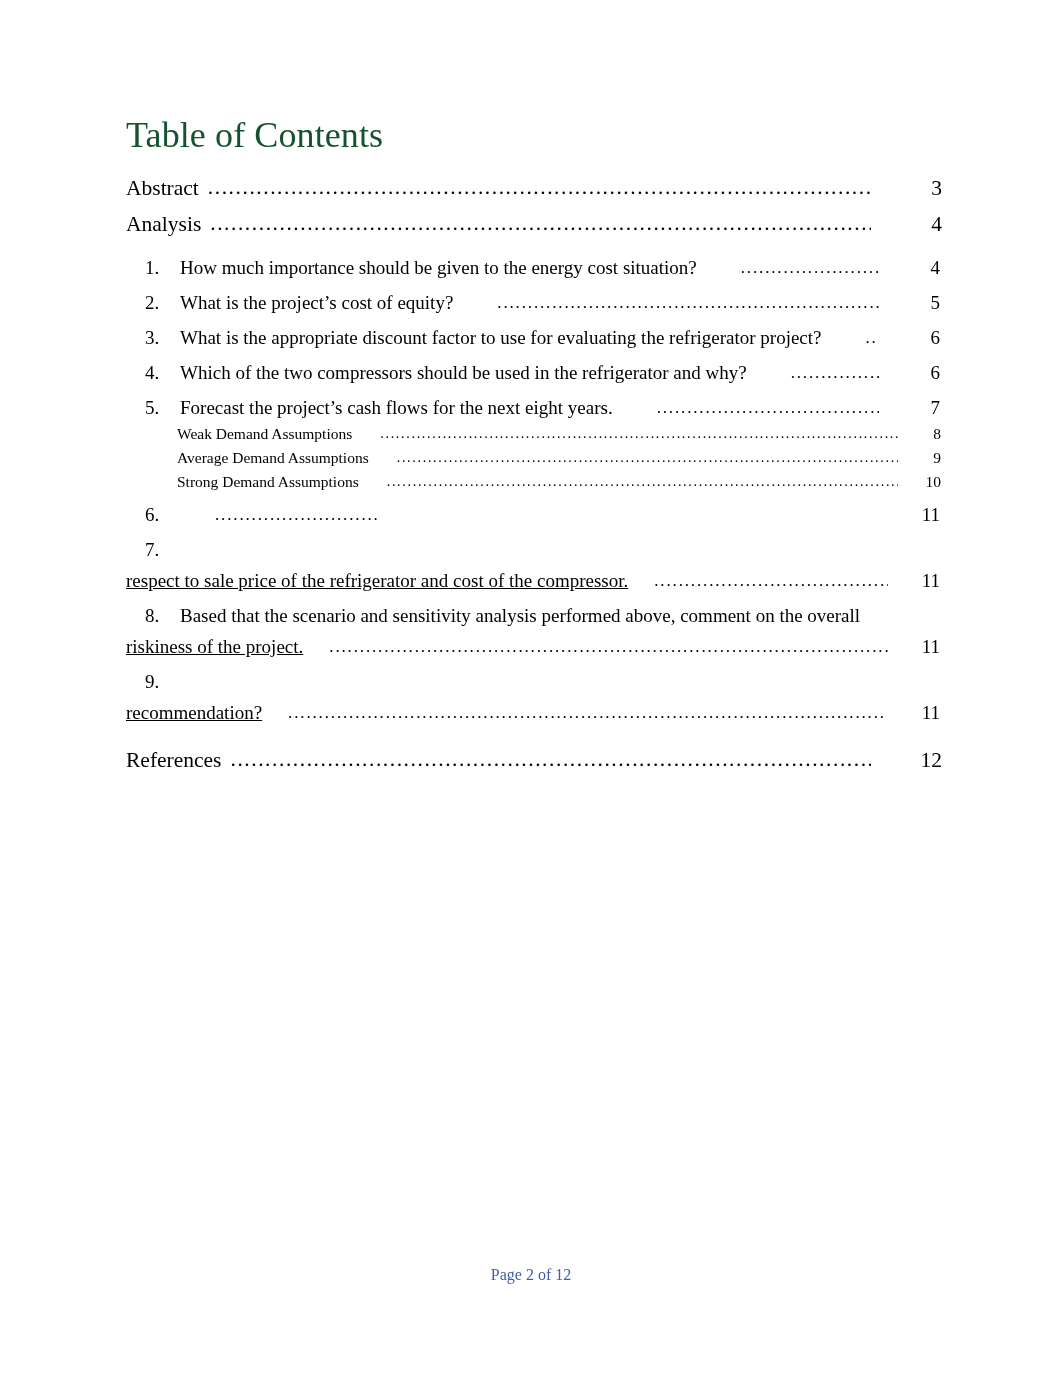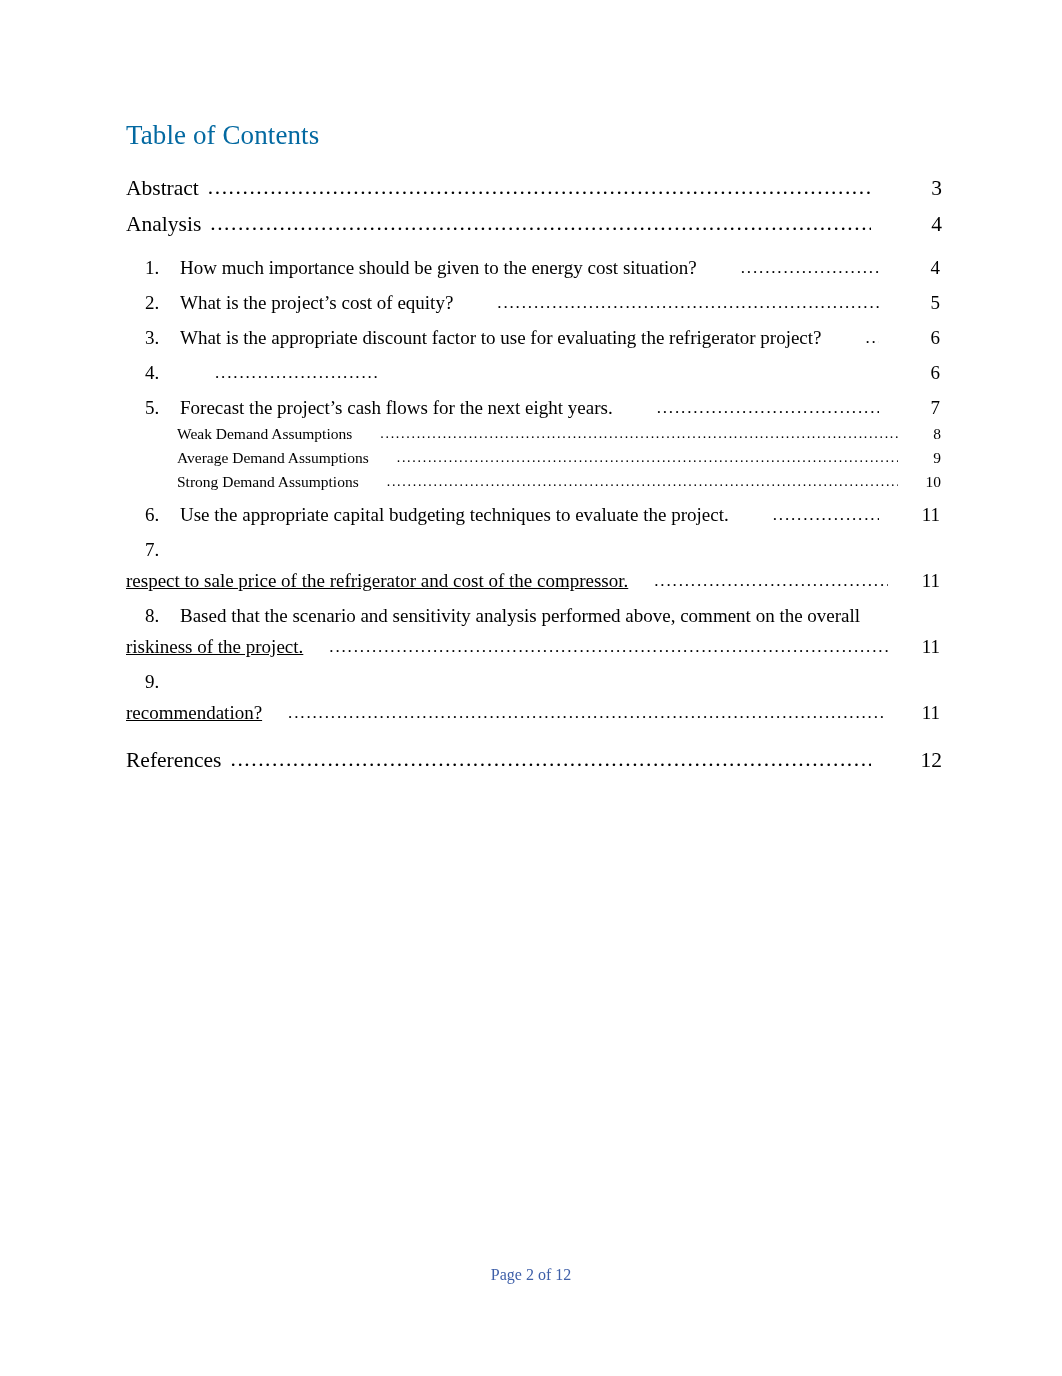--- a/index.html
+++ b/index.html
@@ -26,23 +26,23 @@
 
   .content {
     position: absolute;
     left: 126px;
     top: 118px;
     width: 816px;
   }
 
   
   .toc-title {
-    font-size: 27px;
+    font-size: 36px;
     line-height: 34px;
-    color: #0369a1;
+    color: #14532d;
     font-weight: normal;
     margin: 0 0 18px 0;
     letter-spacing: 0.1px;
   }
 
   
   .toc-entry {
     display: block;
     position: relative;
     margin: 0;
@@ -219,20 +219,21 @@
         <span class="toc-label">What is the appropriate discount factor to use for evaluating the refrigerator project?</span>
         <span class="toc-gap"></span>
         <span class="toc-dots">........</span>
         <span class="toc-page">6</span>
       </div>
     </div>
 
     <div class="toc-entry lvl2">
       <div class="toc-line">
         <span class="toc-num-col">4.</span>
+        <span class="toc-label">Which of the two compressors should be used in the refrigerator and why?</span>
         <span class="toc-gap"></span>
         <span class="toc-dots">...........................</span>
         <span class="toc-page">6</span>
       </div>
     </div>
 
     <div class="toc-entry lvl2">
       <div class="toc-line">
         <span class="toc-num-col">5.</span>
         <span class="toc-label">Forecast the project’s cash flows for the next eight years.</span>
@@ -272,21 +273,20 @@
           <span class="toc-dots">.............................................................................................................................</span>
           <span class="toc-page">10</span>
         </div>
       </div>
 
     </div>
 
     <div class="toc-entry lvl2">
       <div class="toc-line">
         <span class="toc-num-col">6.</span>
-        <span class="toc-label">Use the appropriate capital budgeting techniques to evaluate the project.</span>
         <span class="toc-gap"></span>
         <span class="toc-dots">...........................</span>
         <span class="toc-page">11</span>
       </div>
     </div>
 
     <div class="toc-entry lvl2">
       <div class="toc-line">
         <span class="toc-num-col">7.</span>
       </div>

